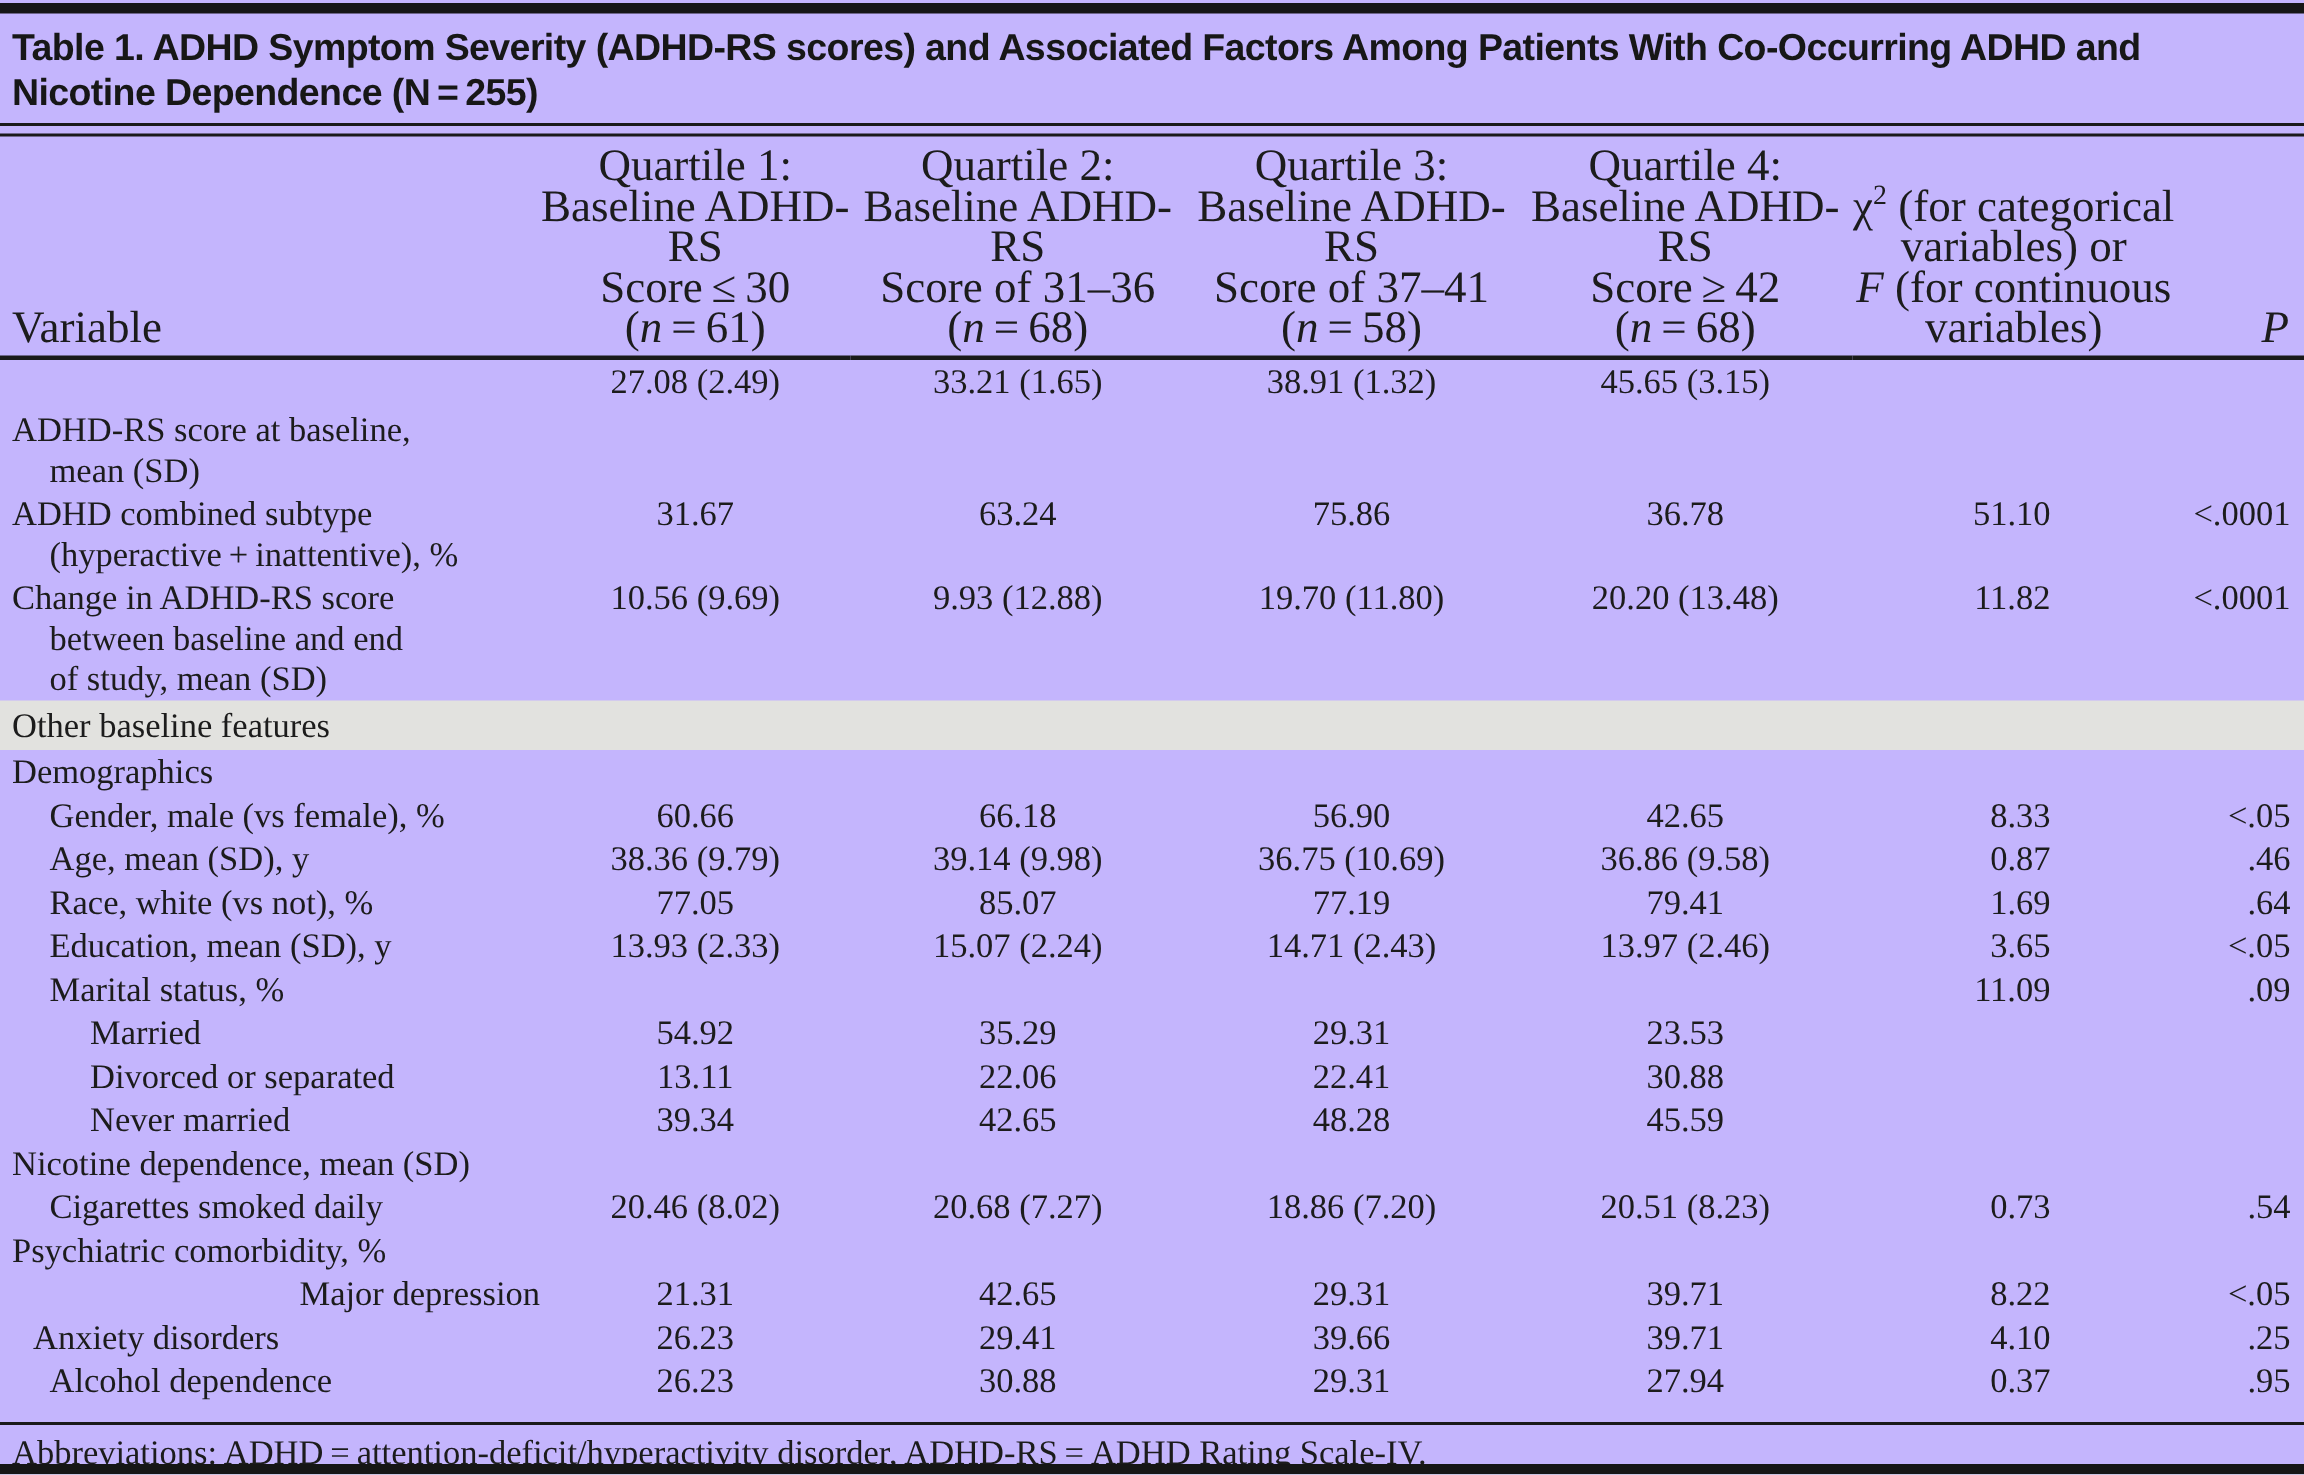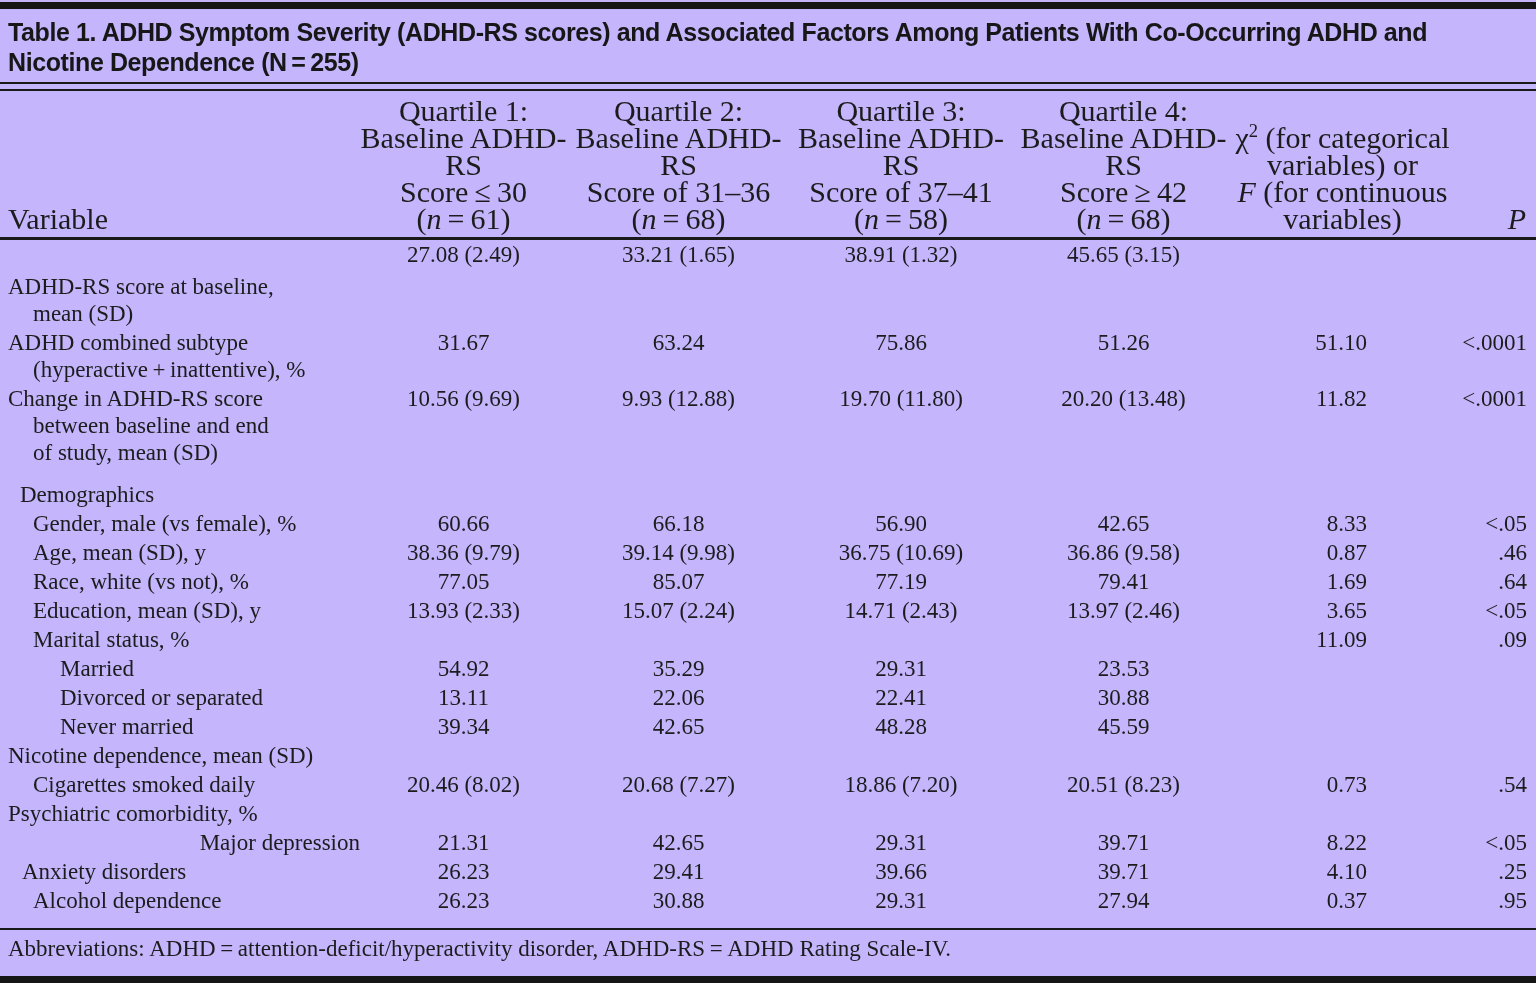--- a/index.html
+++ b/index.html
@@ -119,40 +119,45 @@
           <td class="p"></td>
         </tr>
         <tr>
           <td>
             <div style="padding-left: 8px;">ADHD combined subtype</div>
             <div style="padding-left: 33px;">(hyperactive + inattentive), %</div>
           </td>
           <td class="val">31.67</td>
           <td class="val">63.24</td>
           <td class="val">75.86</td>
-          <td class="val">51.26</td>
+          <td class="val">36.78</td>
           <td class="stat">51.10</td>
           <td class="p">&lt;.0001</td>
         </tr>
         <tr>
           <td>
             <div style="padding-left: 8px;">Change in ADHD-RS score</div>
             <div style="padding-left: 33px;">between baseline and end</div>
             <div style="padding-left: 33px;">of study, mean (SD)</div>
           </td>
           <td class="val">10.56 (9.69)</td>
           <td class="val">9.93 (12.88)</td>
           <td class="val">19.70 (11.80)</td>
           <td class="val">20.20 (13.48)</td>
           <td class="stat">11.82</td>
           <td class="p">&lt;.0001</td>
         </tr>
-        <tr>
-          <td>
-            <div style="padding-left: 20px; margin-top: 13px;">Demographics</div>
+        <tr class="band">
+          <td colspan="7">
+            <div style="padding-left: 8px;">Other baseline features</div>
+          </td>
+        </tr>
+        <tr>
+          <td>
+            <div style="padding-left: 8px;">Demographics</div>
           </td>
           <td class="val"></td>
           <td class="val"></td>
           <td class="val"></td>
           <td class="val"></td>
           <td class="stat"></td>
           <td class="p"></td>
         </tr>
         <tr>
           <td>

